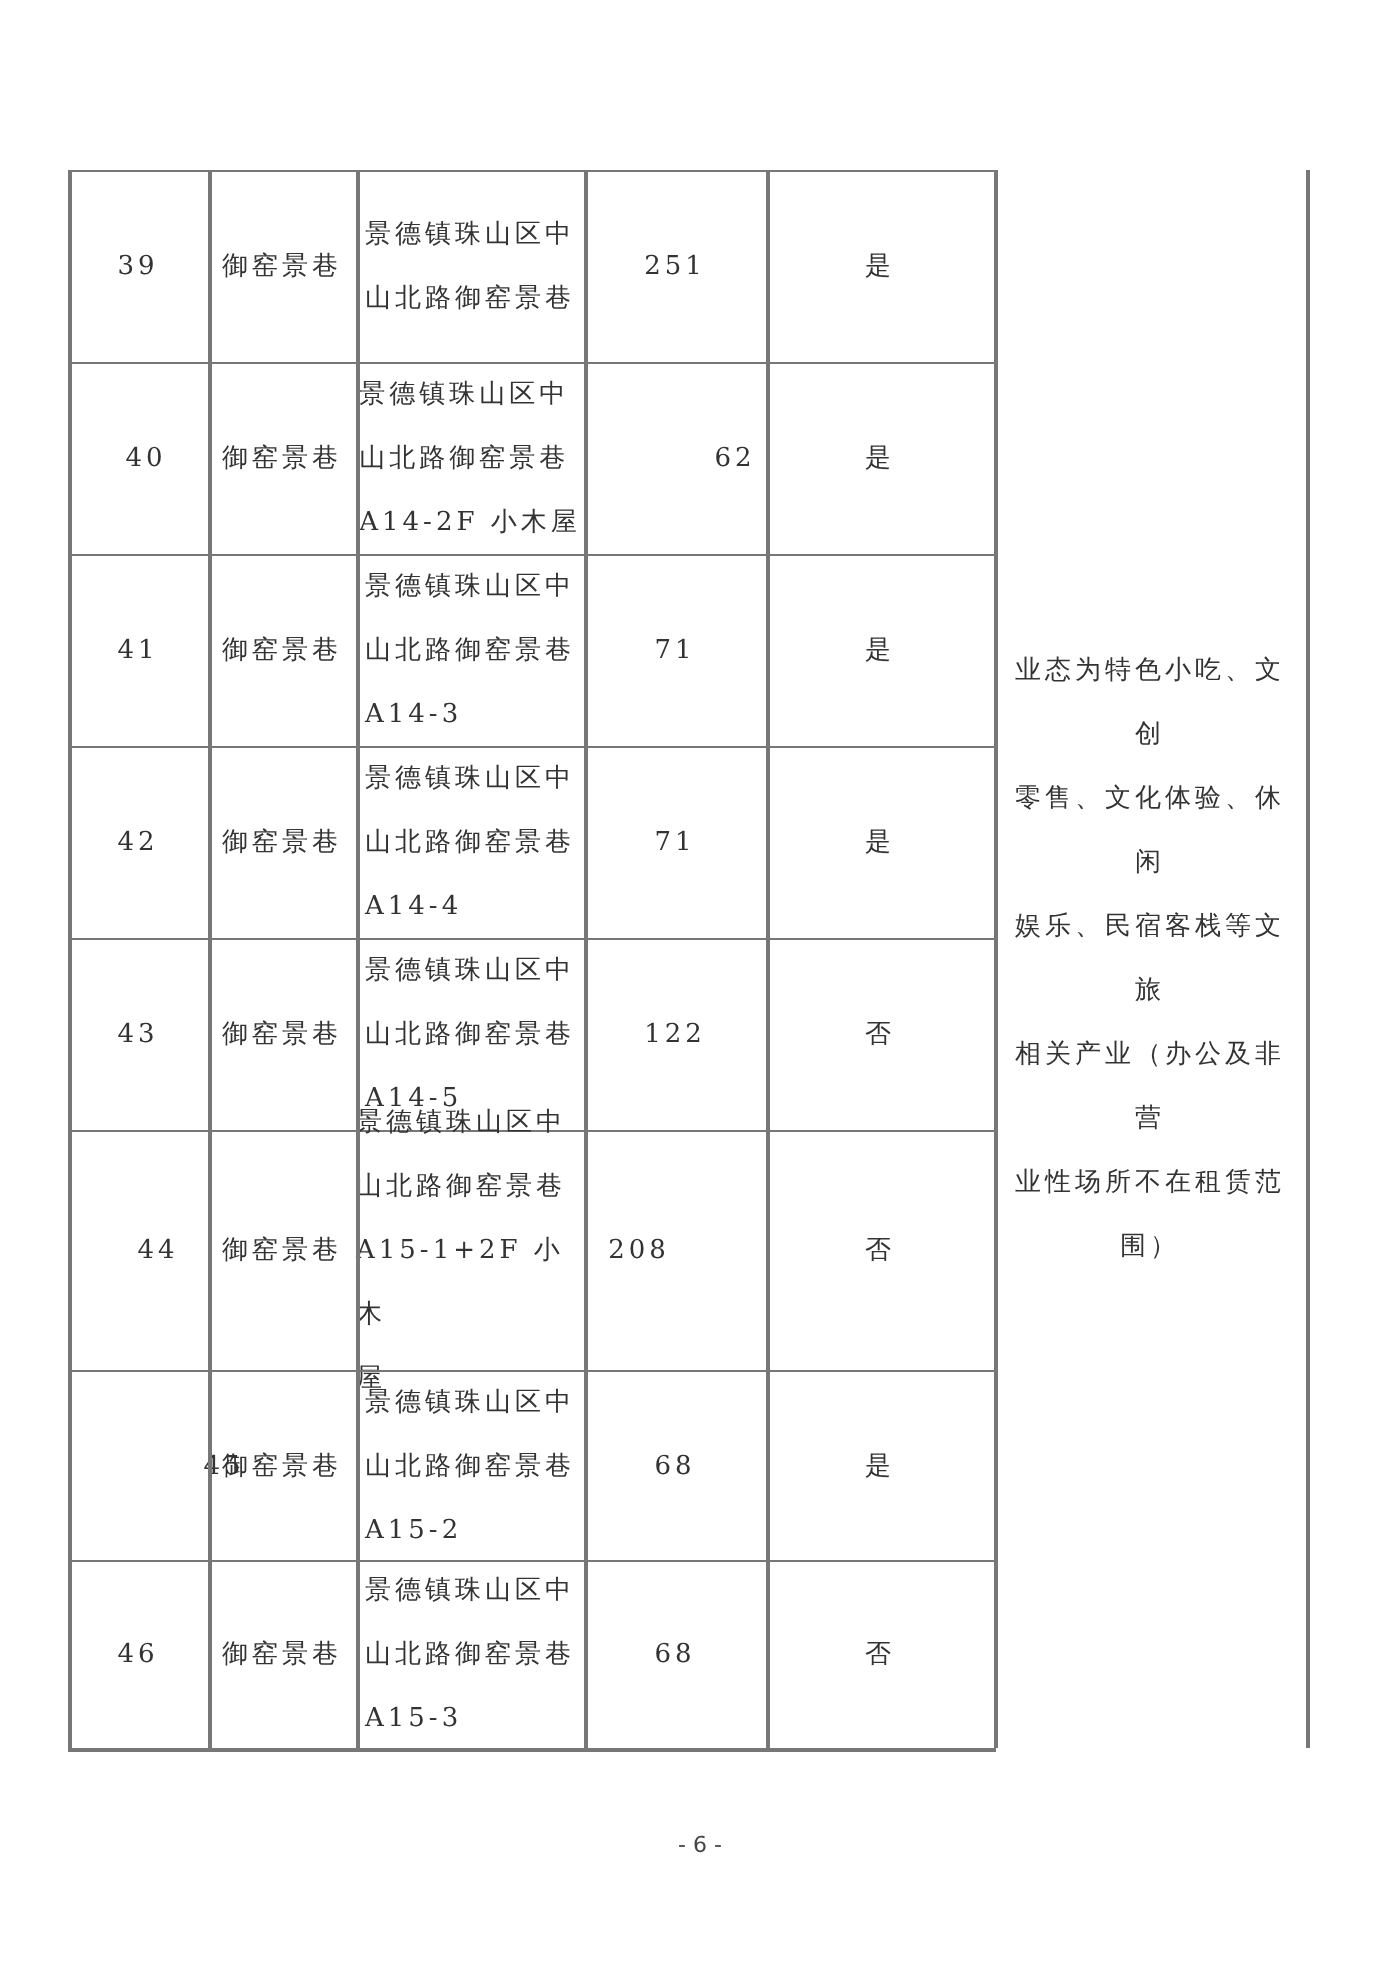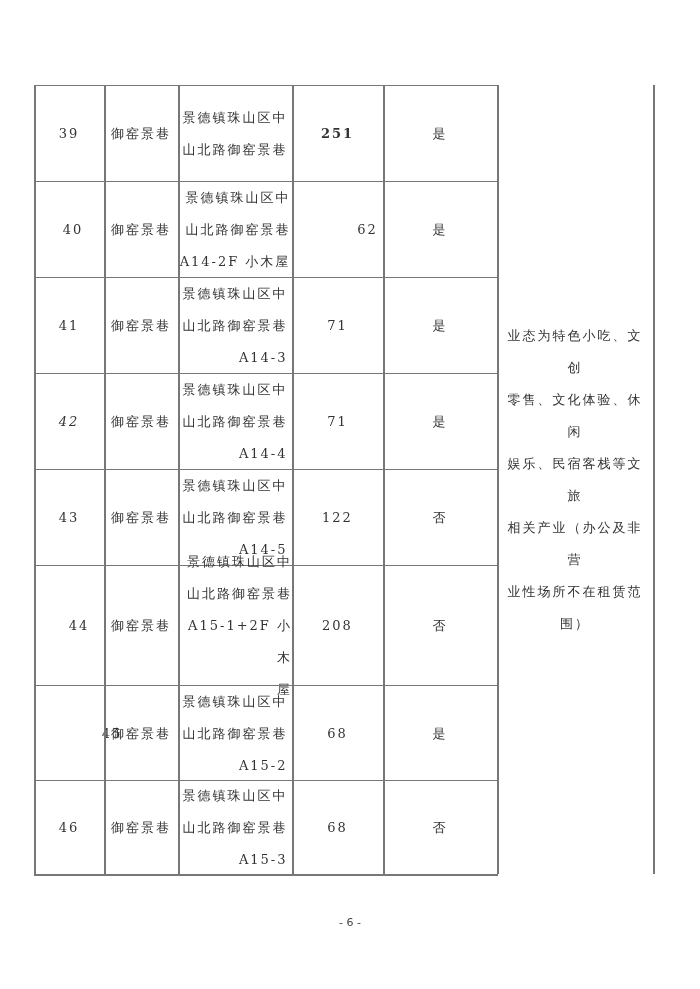--- a/index.html
+++ b/index.html
@@ -1,21 +1,21 @@
 <!DOCTYPE html>
 <html><head>
 <meta charset="utf-8">
 <style>
   html, body { margin:0; padding:0; background:#fff; }
   body { width:700px; height:989px; position:relative; overflow:hidden;
          font-family:"DejaVu Serif", serif; color:#333; }
   .tbl { position:absolute; left:34px; top:85px; }
   .row { position:absolute; left:0; width:463px; border-top:1.5px solid #777; }
   .cell { position:absolute; top:0; bottom:0; display:flex; align-items:center; justify-content:center;
-          text-align:right; font-size:13px; line-height:32px; letter-spacing:2px; }
+          text-align:left; font-size:13px; line-height:32px; letter-spacing:2px; }
   .vline { position:absolute; width:1.5px; background:#777; }
   .hline { position:absolute; height:1.5px; background:#777; }
   .note { position:absolute; left:497px; top:85px; width:156px; height:789px;
           display:flex; align-items:center; justify-content:center; text-align:center;
           font-size:13px; line-height:32px; letter-spacing:2px; padding:0 6px; box-sizing:border-box; }
   .pagenum { position:absolute; left:0; width:700px; top:916px; text-align:center;
              font-size:11px; font-family:"DejaVu Sans", sans-serif; color:#444; }
 </style>
 </head>
 <body>
@@ -27,21 +27,21 @@
       </div>
       <div class="cell" style="left: 70px; width: 74px;">
         <div>御窑景巷</div>
       </div>
       <div class="cell" style="left: 144px; width: 114px;">
         <div>
           <div>景德镇珠山区中</div>
           <div>山北路御窑景巷</div>
         </div>
       </div>
-      <div class="cell" style="left: 258px; width: 91px; font-weight: bold;">
+      <div class="cell" style="left: 258px; width: 91px;">
         <div>251</div>
       </div>
       <div class="cell" style="left: 349px; width: 114px;">
         <div>是</div>
       </div>
     </div>
     <div class="row" style="top: 96px; height: 96px;">
       <div class="cell" style="left: 4px; width: 70px;">
         <div>40</div>
       </div>
@@ -77,21 +77,21 @@
         </div>
       </div>
       <div class="cell" style="left: 258px; width: 91px;">
         <div>71</div>
       </div>
       <div class="cell" style="left: 349px; width: 114px;">
         <div>是</div>
       </div>
     </div>
     <div class="row" style="top: 288px; height: 96px;">
-      <div class="cell" style="left: 0px; width: 70px; font-style: italic;">
+      <div class="cell" style="left: 0px; width: 70px;">
         <div>42</div>
       </div>
       <div class="cell" style="left: 70px; width: 74px;">
         <div>御窑景巷</div>
       </div>
       <div class="cell" style="left: 144px; width: 114px;">
         <div>
           <div>景德镇珠山区中</div>
           <div>山北路御窑景巷</div>
           <div>A14-4</div>
@@ -133,21 +133,21 @@
         <div>御窑景巷</div>
       </div>
       <div class="cell" style="left: 144px; width: 114px;">
         <div>
           <div>景德镇珠山区中</div>
           <div>山北路御窑景巷</div>
           <div>A15-1+2F 小木</div>
           <div>屋</div>
         </div>
       </div>
-      <div class="cell" style="left: 258px; width: 91px;">
+      <div class="cell" style="left: 240px; width: 91px;">
         <div>208</div>
       </div>
       <div class="cell" style="left: 349px; width: 114px;">
         <div>否</div>
       </div>
     </div>
     <div class="row" style="top: 600px; height: 95px;">
       <div class="cell" style="left: 0px; width: 70px; padding-left: 43px;">
         <div>45</div>
       </div>

